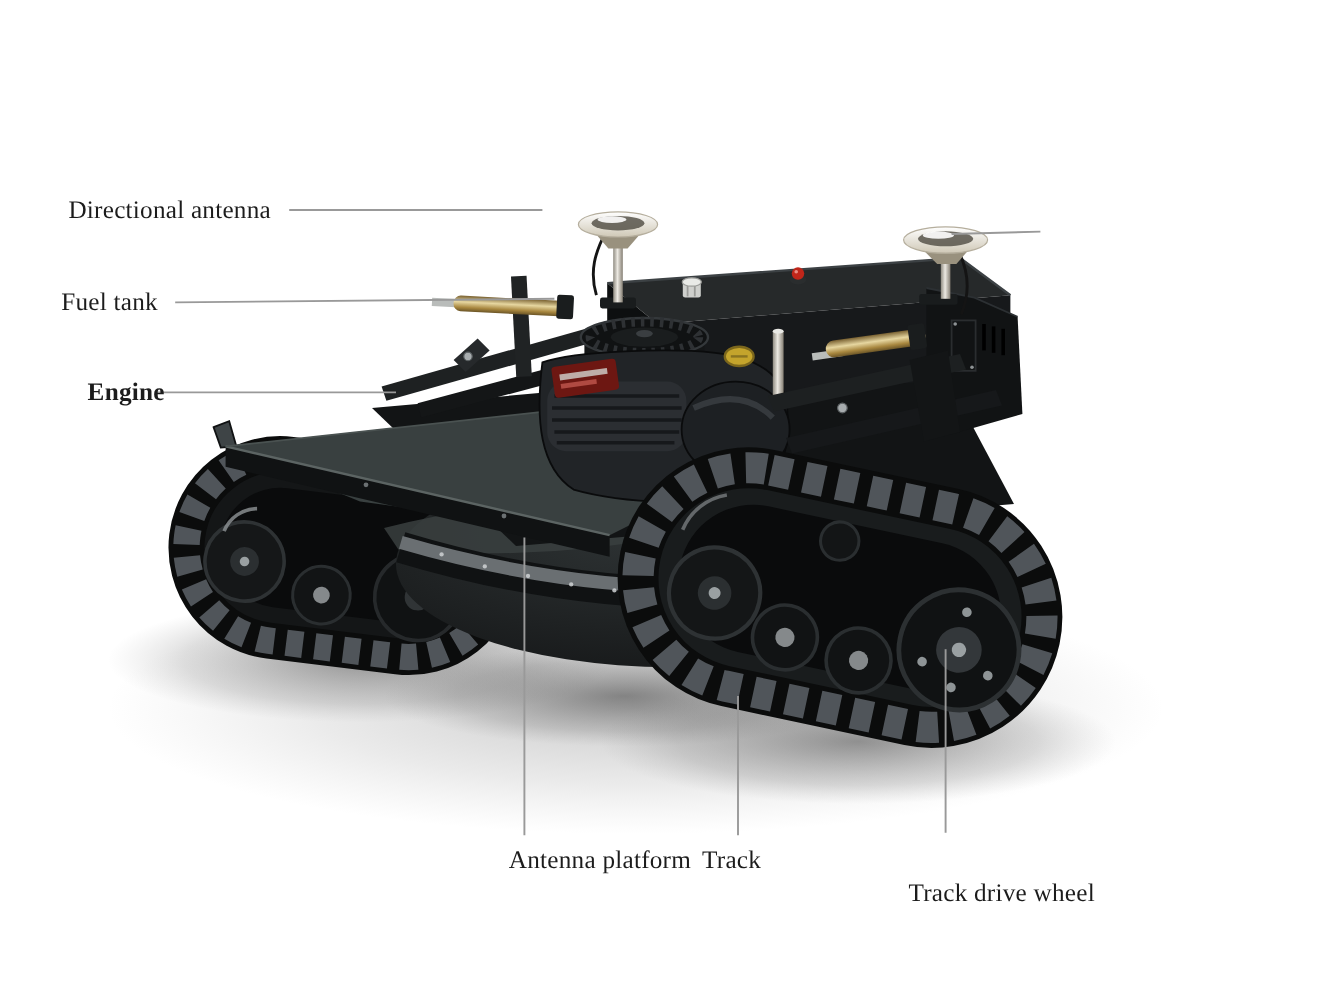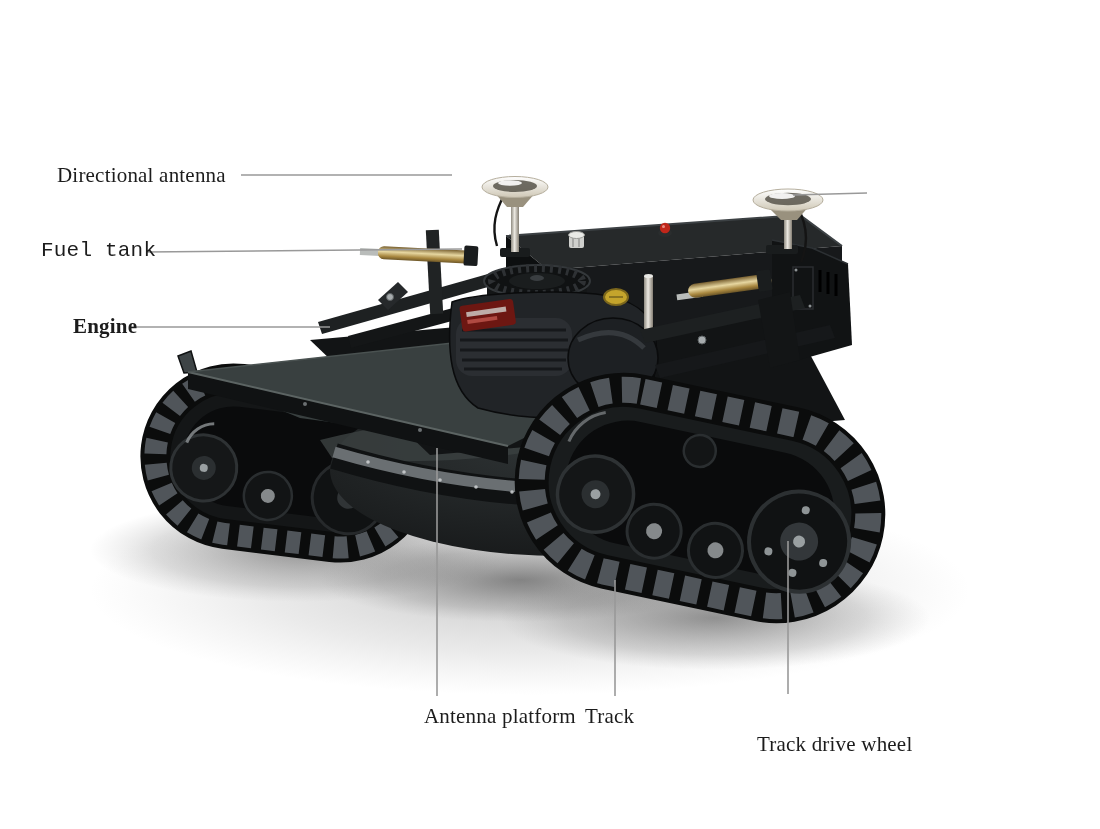--- a/index.html
+++ b/index.html
@@ -267,18 +267,18 @@
       <line x1="146" y1="252" x2="462" y2="249" stroke="#999999"></line>
       <line x1="131" y1="327" x2="330" y2="327" stroke="#999999"></line>
       <line x1="793" y1="195" x2="867" y2="193" stroke="#999999"></line>
       <line x1="437" y1="448" x2="437" y2="696" stroke="#999999"></line>
       <line x1="615" y1="580" x2="615" y2="696" stroke="#999999"></line>
       <line x1="788" y1="541" x2="788" y2="694" stroke="#999999"></line>
     </g>
   </svg>
 
   <div class="callout" style="left:57px;  top:163px;">Directional antenna</div>
-  <div class="callout" style="left:41px;  top:239px;font-family:Liberation Mono, monospace;">Fuel tank</div>
+  <div class="callout" style="left:51px;  top:239px;">Fuel tank</div>
   <div class="callout" style="left:73px;  top:314px;font-weight:bold;">Engine</div>
   <div class="callout" style="left:424px; top:704px;">Antenna platform</div>
   <div class="callout" style="left:585px; top:704px;text-align:center;">Track</div>
   <div class="callout" style="left:757px; top:704px;margin-top:28px;">Track drive wheel</div>
 </div>
 
 </body></html>

